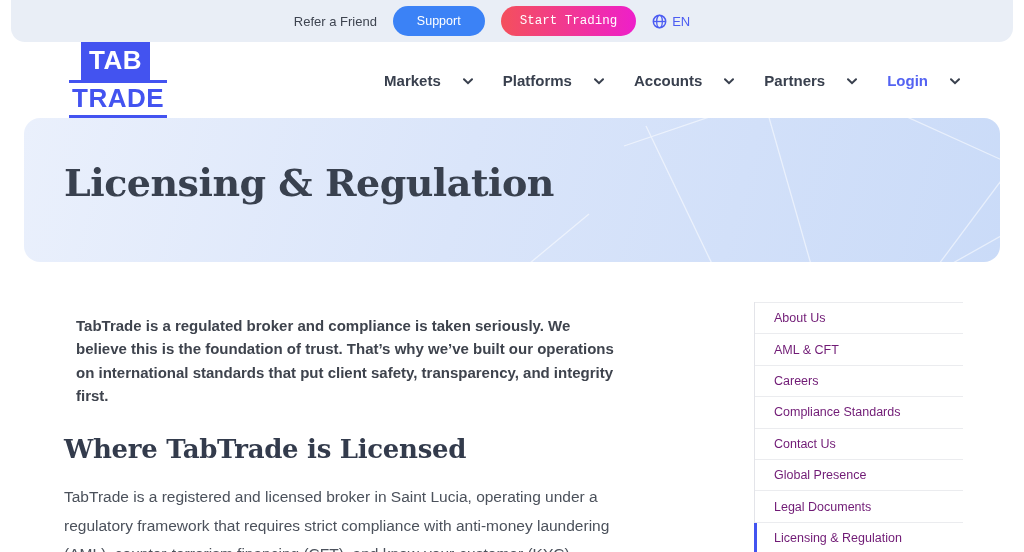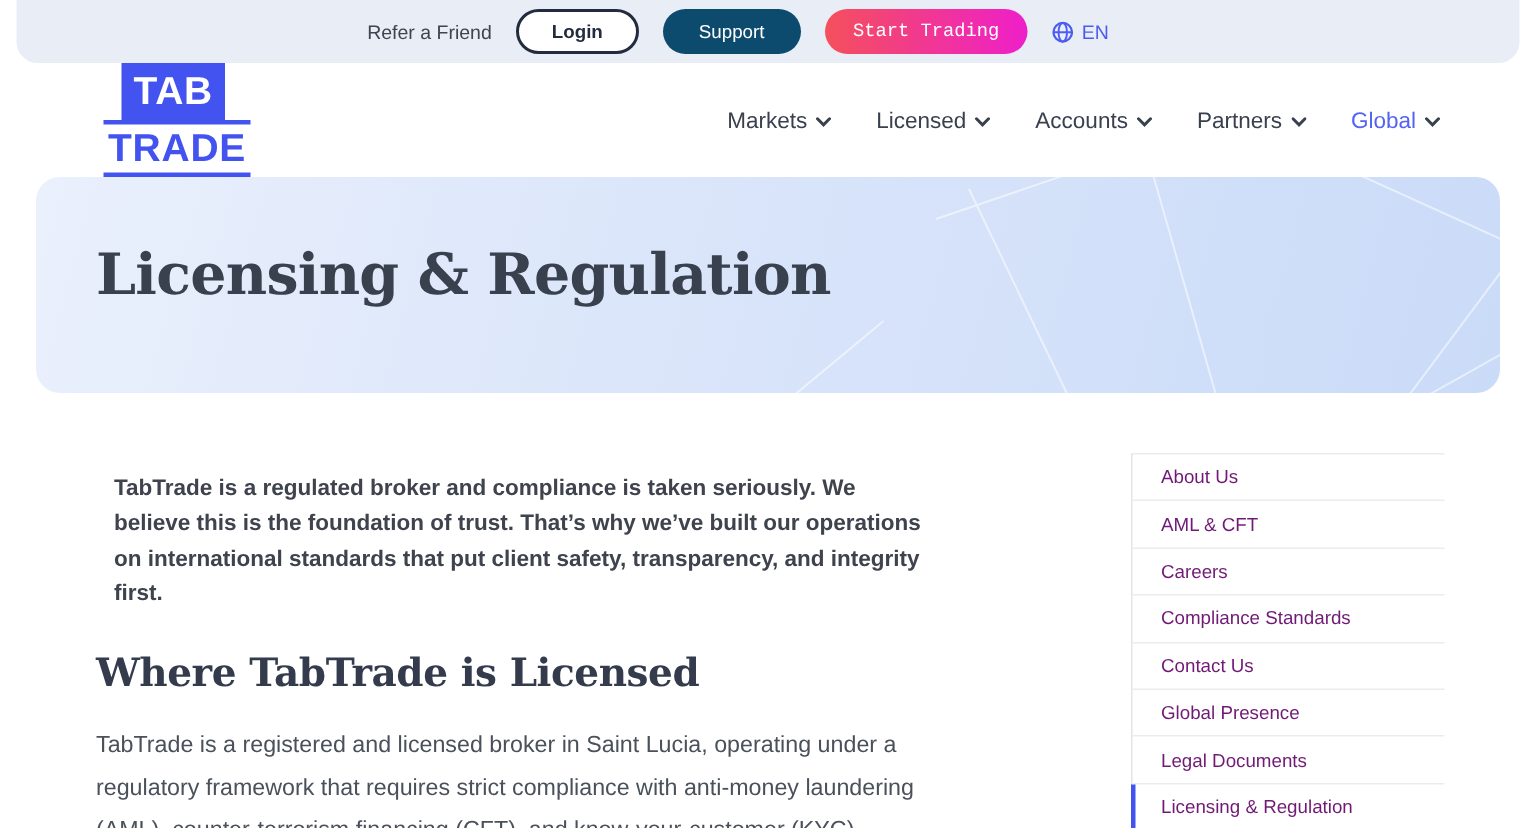--- a/index.html
+++ b/index.html
@@ -8,37 +8,37 @@
 
   
   .topbar { margin:0 11px; height:42px; background:#e9eef6;
             border-radius:0 0 14px 14px; display:flex; align-items:center;
             justify-content:center; gap:16px; padding-right:40px; }
   .refer { font-size:13px; color:#3e4450; cursor:pointer; }
   .pill  { border:none; border-radius:999px; font-size:12.5px; cursor:pointer;
            font-family:"Liberation Sans",sans-serif; }
   .pill.login { background:#fff; border:2px solid #232c3f; color:#232c3f;
                 font-weight:700; padding:6px 22px; }
-  .pill.support { background:#0c4a6e; color:#fff; padding:8px 24px; }
+  .pill.support { background:#3b82f6; color:#fff; padding:8px 24px; }
   .pill.start { background:linear-gradient(90deg,#f4505c,#ee1fca); color:#fff;
                 padding:8px 19px;font-family:Liberation Mono, monospace; }
   .lang { display:flex; align-items:center; gap:5px; color:#4c5cf2;
           font-size:13px; cursor:pointer; }
 
   
   .header { height:76px; display:flex; align-items:center;
             justify-content:space-between; padding:0 64px; background:#fff; }
   .logo { display:flex; align-items:center; cursor:pointer;
           font-weight:800; font-size:26px; letter-spacing:.5px;flex-direction:column; }
   .logo .part1 { background:#4353f0; color:#fff; padding:3px 8px 4px; }
   .logo .part2 { color:#4353f0; border-top:3px solid #4353f0;
                  border-bottom:3px solid #4353f0; margin-left:5px; padding:0 3px 1px; }
   .nav { display:flex; gap:30px; }
-  .nav-item { display:flex; align-items:center; gap:6px; font-size:15px;
-              font-weight:400; color:#39404e; cursor:pointer; }
+  .nav-item { display:flex; align-items:center; gap:22px; font-size:15px;
+              font-weight:700; color:#39404e; cursor:pointer; }
   .nav-item.active span { color:#5463f2; }
   .chev { margin-top:2px; }
 
   
   .hero { position:relative; margin:0 24px; height:144px; border-radius:16px;
           overflow:hidden;
           background:linear-gradient(105deg,#eaf0fc 0%,#dae5fa 45%,#cadbf8 100%); }
   .hero h1 { position:relative; z-index:2; padding:42px 0 0 40px;
              font-family:"DejaVu Serif", serif; font-weight:800; font-size:38px;
              color:#39414f; letter-spacing:-0.5px; }
@@ -62,21 +62,20 @@
                padding-left:19px; font-size:12.5px; color:#701a75;
                border-top:1px solid #ebecef; cursor:pointer; }
   .side-item.active::before { content:""; position:absolute; left:-1px; top:0;
                bottom:0; width:3px; background:#4254f0; }
 </style>
 </head>
 <body>
 
 <div class="topbar">
   <span class="refer">Refer a Friend</span>
-  <button class="pill login">Login</button>
   <button class="pill support">Support</button>
   <button class="pill start">Start Trading</button>
   <div class="lang">
     <svg class="globe" width="15" height="15" viewBox="0 0 16 16">
       <circle cx="8" cy="8" r="6.6" fill="none" stroke="#4c5cf2" stroke-width="1.6"></circle>
       <ellipse cx="8" cy="8" rx="3" ry="6.6" fill="none" stroke="#4c5cf2" stroke-width="1.4"></ellipse>
       <line x1="1.4" y1="8" x2="14.6" y2="8" stroke="#4c5cf2" stroke-width="1.4"></line>
     </svg>
     <span>EN</span>
   </div>
@@ -88,39 +87,39 @@
     <span class="part2">TRADE</span>
   </div>
   <nav class="nav">
     <div class="nav-item">
       <span>Markets</span>
       <svg class="chev" width="10" height="7" viewBox="0 0 10 7">
           <path d="M1 1.2 L5 5.2 L9 1.2" fill="none" stroke="#39404e" stroke-width="2" stroke-linecap="round"></path>
         </svg>
     </div>
     <div class="nav-item">
-      <span>Licensed</span>
+      <span>Platforms</span>
       <svg class="chev" width="10" height="7" viewBox="0 0 10 7">
           <path d="M1 1.2 L5 5.2 L9 1.2" fill="none" stroke="#39404e" stroke-width="2" stroke-linecap="round"></path>
         </svg>
     </div>
     <div class="nav-item">
       <span>Accounts</span>
       <svg class="chev" width="10" height="7" viewBox="0 0 10 7">
           <path d="M1 1.2 L5 5.2 L9 1.2" fill="none" stroke="#39404e" stroke-width="2" stroke-linecap="round"></path>
         </svg>
     </div>
     <div class="nav-item">
       <span>Partners</span>
       <svg class="chev" width="10" height="7" viewBox="0 0 10 7">
           <path d="M1 1.2 L5 5.2 L9 1.2" fill="none" stroke="#39404e" stroke-width="2" stroke-linecap="round"></path>
         </svg>
     </div>
     <div class="nav-item active">
-      <span>Global</span>
+      <span>Login</span>
       <svg class="chev" width="10" height="7" viewBox="0 0 10 7">
           <path d="M1 1.2 L5 5.2 L9 1.2" fill="none" stroke="#39404e" stroke-width="2" stroke-linecap="round"></path>
         </svg>
     </div>
   </nav>
 </div>
 
 <div class="hero">
   <svg class="hero-lines" viewBox="0 0 976 144" preserveAspectRatio="none">
     <g stroke="#ffffff" stroke-width="1.3" opacity="0.55">

